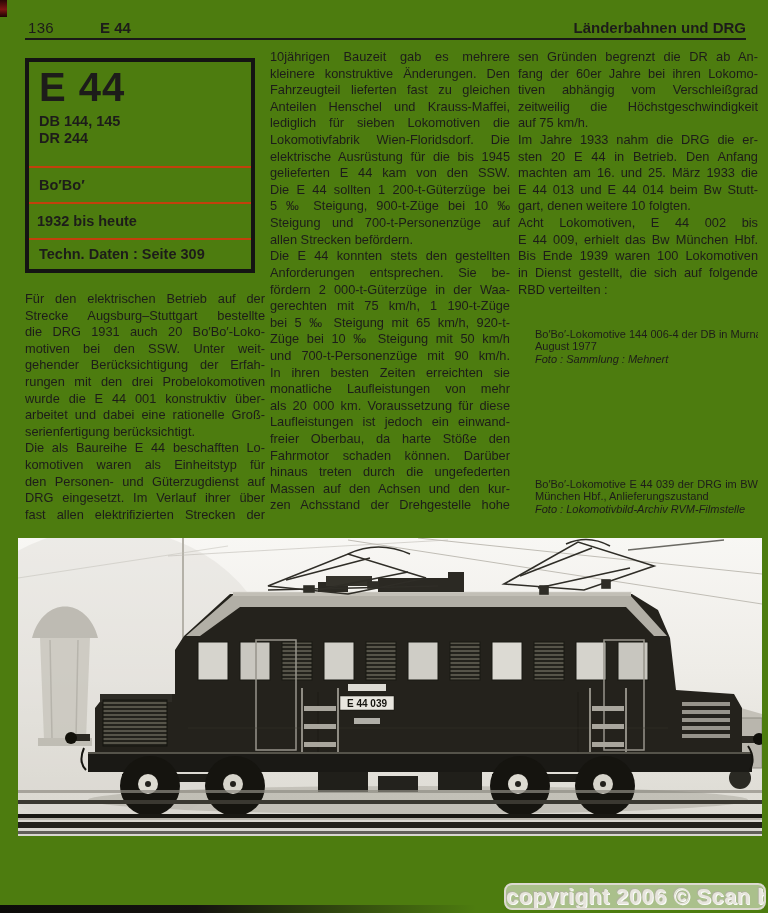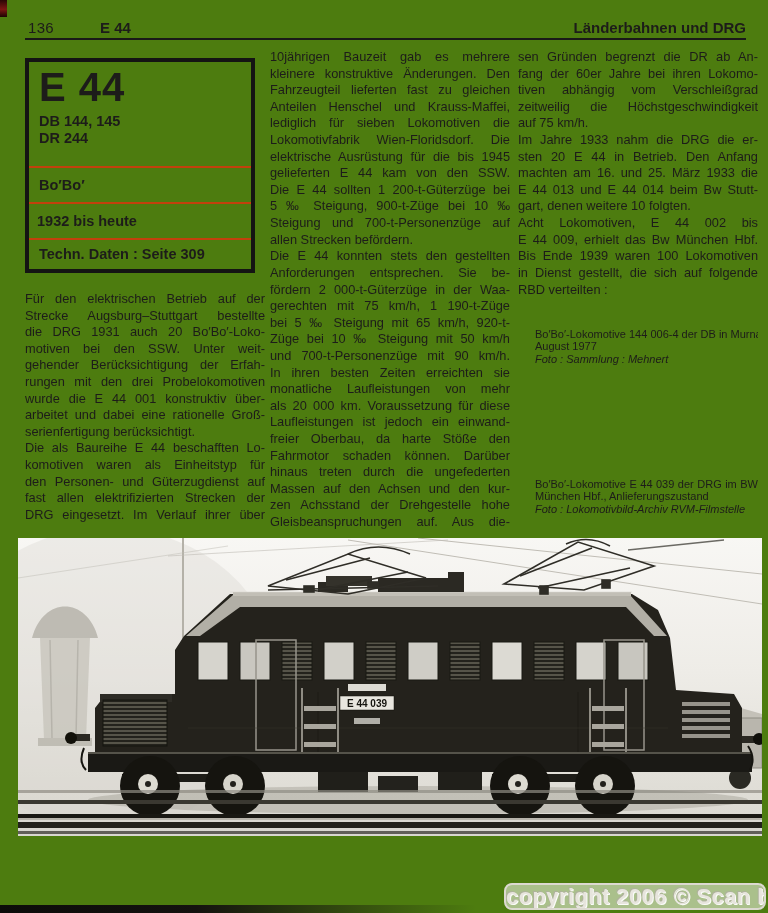--- a/index.html
+++ b/index.html
@@ -86,22 +86,22 @@
       <div class="tl">die DRG 1931 auch 20 Bo′Bo′-Loko-</div>
       <div class="tl">motiven bei den SSW. Unter weit-</div>
       <div class="tl">gehender Berücksichtigung der Erfah-</div>
       <div class="tl">rungen mit den drei Probelokomotiven</div>
       <div class="tl">wurde die E 44 001 konstruktiv über-</div>
       <div class="tl">arbeitet und dabei eine rationelle Groß-</div>
       <div class="tl tl-end">serienfertigung berücksichtigt.</div>
       <div class="tl">Die als Baureihe E 44 beschafften Lo-</div>
       <div class="tl">komotiven waren als Einheitstyp für</div>
       <div class="tl">den Personen- und Güterzugdienst auf</div>
+      <div class="tl">DRG eingesetzt. Im Verlauf ihrer über</div>
       <div class="tl">fast allen elektrifizierten Strecken der</div>
-      <div class="tl">DRG eingesetzt. Im Verlauf ihrer über</div>
     </div>
   <div id="col2" class="col">
       <div class="tl">10jährigen Bauzeit gab es mehrere</div>
       <div class="tl">kleinere konstruktive Änderungen. Den</div>
       <div class="tl">Fahrzeugteil lieferten fast zu gleichen</div>
       <div class="tl">Anteilen Henschel und Krauss-Maffei,</div>
       <div class="tl">lediglich für sieben Lokomotiven die</div>
       <div class="tl">Lokomotivfabrik Wien-Floridsdorf. Die</div>
       <div class="tl">elektrische Ausrüstung für die bis 1945</div>
       <div class="tl">gelieferten E 44 kam von den SSW.</div>
@@ -118,21 +118,20 @@
       <div class="tl">und 700-t-Personenzüge mit 90 km/h.</div>
       <div class="tl">In ihren besten Zeiten erreichten sie</div>
       <div class="tl">monatliche Laufleistungen von mehr</div>
       <div class="tl">als 20 000 km. Voraussetzung für diese</div>
       <div class="tl">Laufleistungen ist jedoch ein einwand-</div>
       <div class="tl">freier Oberbau, da harte Stöße den</div>
       <div class="tl">Fahrmotor schaden können. Darüber</div>
       <div class="tl">hinaus treten durch die ungefederten</div>
       <div class="tl">Massen auf den Achsen und den kur-</div>
       <div class="tl">zen Achsstand der Drehgestelle hohe</div>
-      <div class="tl">Gleisbeanspruchungen auf. Aus die-</div>
     </div>
   <div id="col3" class="col">
       <div class="tl">sen Gründen begrenzt die DR ab An-</div>
       <div class="tl">fang der 60er Jahre bei ihren Lokomo-</div>
       <div class="tl">tiven abhängig vom Verschleißgrad</div>
       <div class="tl">zeitweilig die Höchstgeschwindigkeit</div>
       <div class="tl tl-end">auf 75 km/h.</div>
       <div class="tl">Im Jahre 1933 nahm die DRG die er-</div>
       <div class="tl">sten 20 E 44 in Betrieb. Den Anfang</div>
       <div class="tl">machten am 16. und 25. März 1933 die</div>

